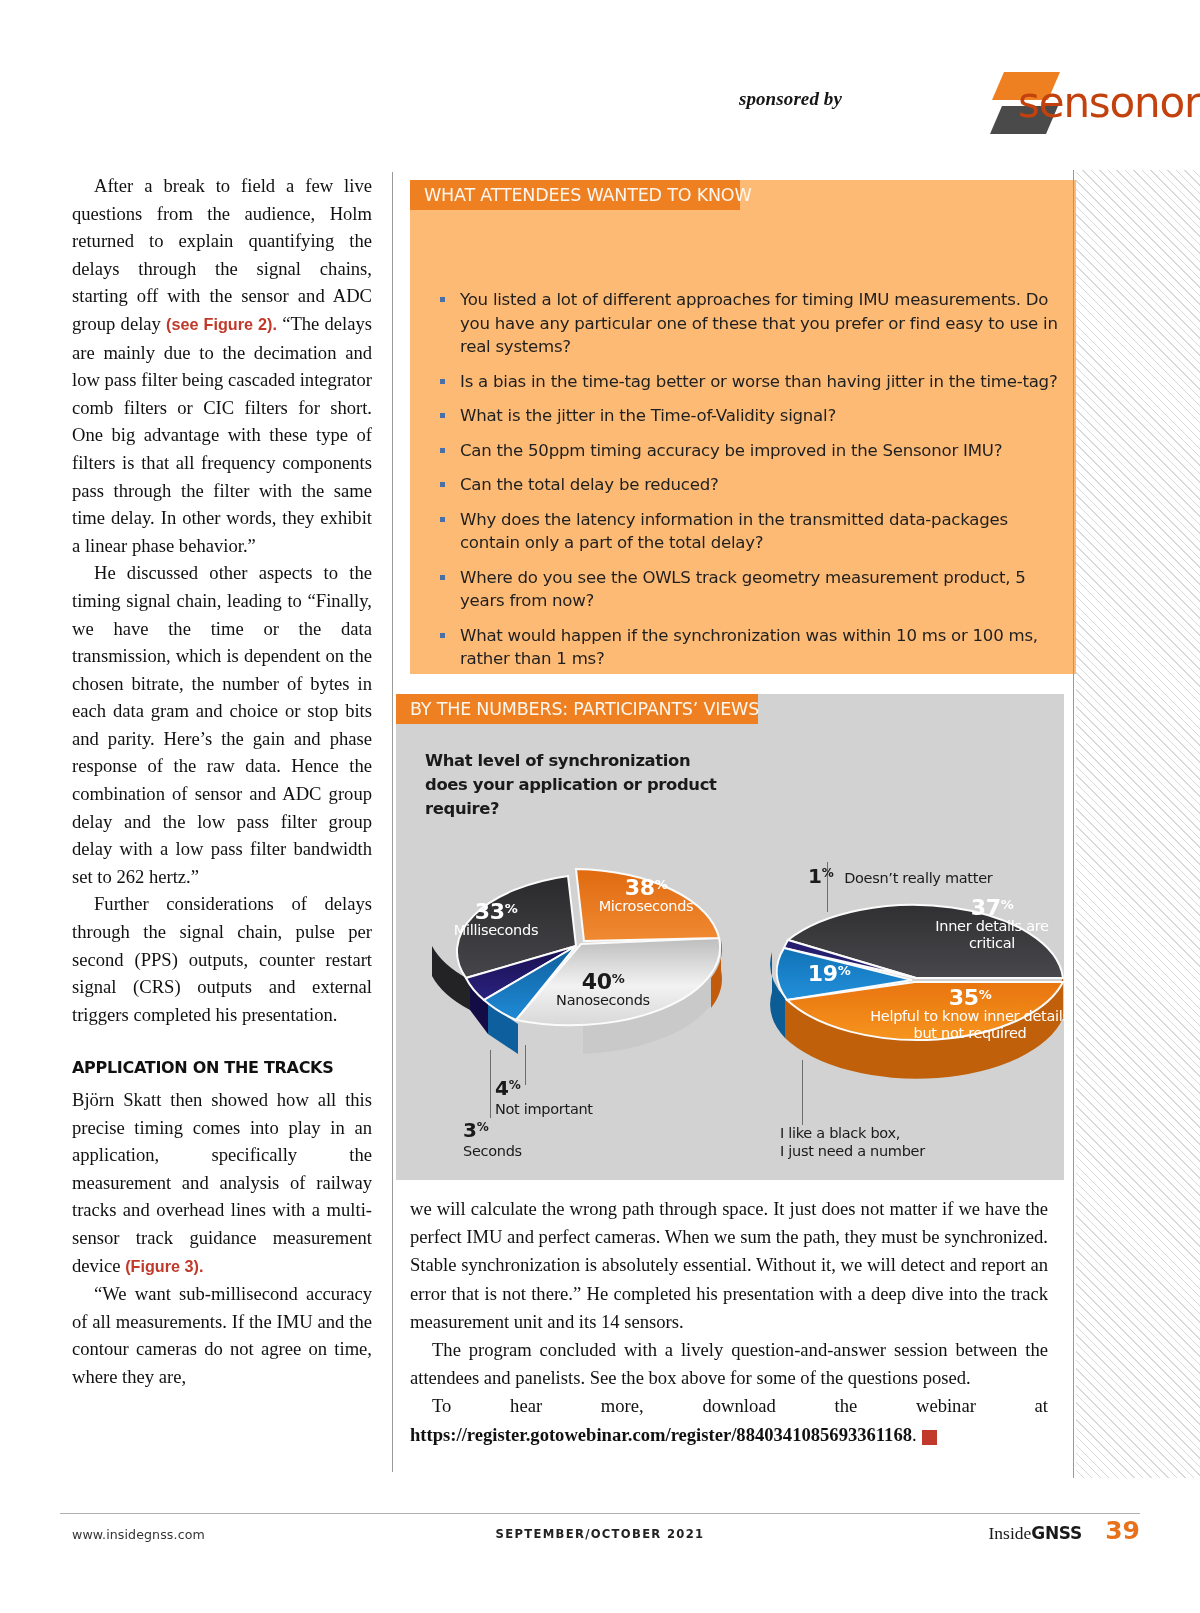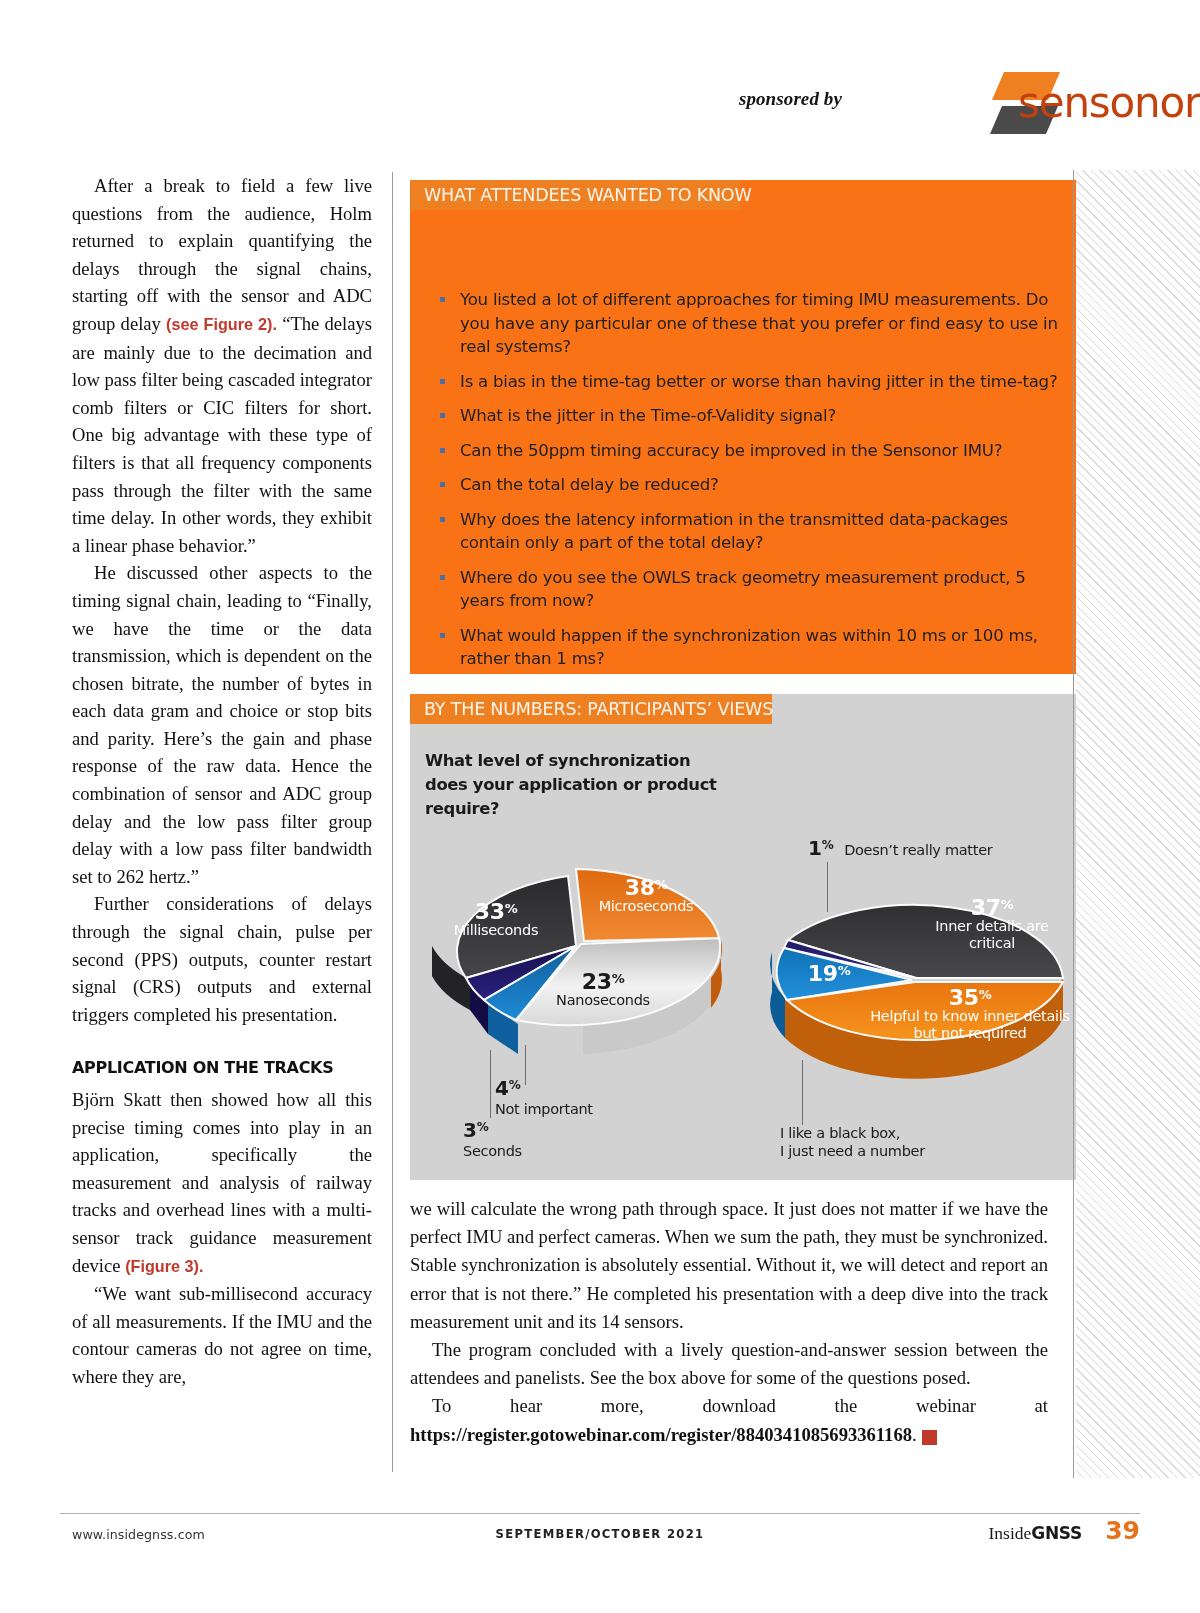--- a/index.html
+++ b/index.html
@@ -42,23 +42,23 @@
   h2.sect{
     font-family:"DejaVu Sans",sans-serif;
     font-weight:700;font-size:16px;letter-spacing:-.3px;
     margin:26px 0 4px 0;color:#111;text-indent:0;
   }
   .col-rule{
     position:absolute;left:392px;top:172px;width:1px;height:1300px;background:#9a9a9a;
   }
 
   
-  .box{position:absolute;background:#f97316;}
+  .box{position:absolute;background:#fdba74;}
   .box-q{left:410px;top:180px;width:668px;height:494px;}
-  .box-n{left:410px;top:694px;width:668px;height:486px;background:#d2d2d2;}
+  .box-n{left:396px;top:694px;width:668px;height:486px;background:#d2d2d2;}
 
   .band{
     position:absolute;left:0;top:0;height:30px;background:#ef8022;
     display:flex;align-items:center;padding:0 14px;box-sizing:border-box;
   }
   .band span{
     font-family:"DejaVu Sans",sans-serif;
     font-size:17.5px;color:#fdf6ee;letter-spacing:-.2px;font-weight:400;
     white-space:nowrap;
   }
@@ -256,21 +256,21 @@
     
     <div class="slice-lab" style="left:168px;top:48px;width:120px;">
       <span class="pct">38</span><span class="pctsm">%</span>
       <span class="nm">Microseconds</span>
     </div>
     <div class="slice-lab" style="left:18px;top:72px;width:120px;">
       <span class="pct">33</span><span class="pctsm">%</span>
       <span class="nm">Milliseconds</span>
     </div>
     <div class="slice-lab dark" style="left:120px;top:142px;width:130px;">
-      <span class="pct">23</span><span class="pctsm">%</span>
+      <span class="pct">40</span><span class="pctsm">%</span>
       <span class="nm">Nanoseconds</span>
     </div>
   </div>
 
   <div class="leader" style="left:490px;top:1050px;height:68px;"></div>
   <div class="leader" style="left:525px;top:1045px;height:40px;"></div>
 
   <div class="callout" style="left:495px;top:1076px;">
     <div><span class="pct">4</span><span class="pctsm">%</span></div>
     <div class="nm">Not important</div>
@@ -321,21 +321,21 @@
       <span class="nm" style="margin-top:0;">but not required</span>
     </div>
     <div class="slice-lab" style="left:42px;top:104px;width:70px;">
       <span class="pct">19</span><span class="pctsm">%</span>
     </div>
   </div>
 
   <div class="leader" style="left:827px;top:862px;height:50px;"></div>
   <div class="leader" style="left:802px;top:1060px;height:65px;"></div>
 
-  <div class="callout" style="left:808px;top:836px;white-space:nowrap;text-align:center;">
+  <div class="callout" style="left:808px;top:864px;white-space:nowrap;text-align:center;">
     <span class="pct">1</span><span class="pctsm">%</span>
     <span class="nm" style="margin-left:6px;">Doesn’t really matter</span>
   </div>
   <div class="callout" style="left:780px;top:1124px;">
     <div class="nm">I like a black box,</div>
     <div class="nm">I just need a number</div>
   </div>
 
   <div class="col-right-bottom">
     <p class="noind">we will calculate the wrong path through space. It just does not matter if we have the perfect IMU and perfect cameras. When we sum the path, they must be synchronized. Stable synchronization is absolutely essential. Without it, we will detect and report an error that is not there.” He completed his presentation with a deep dive into the track measurement unit and its 14 sensors.</p>

